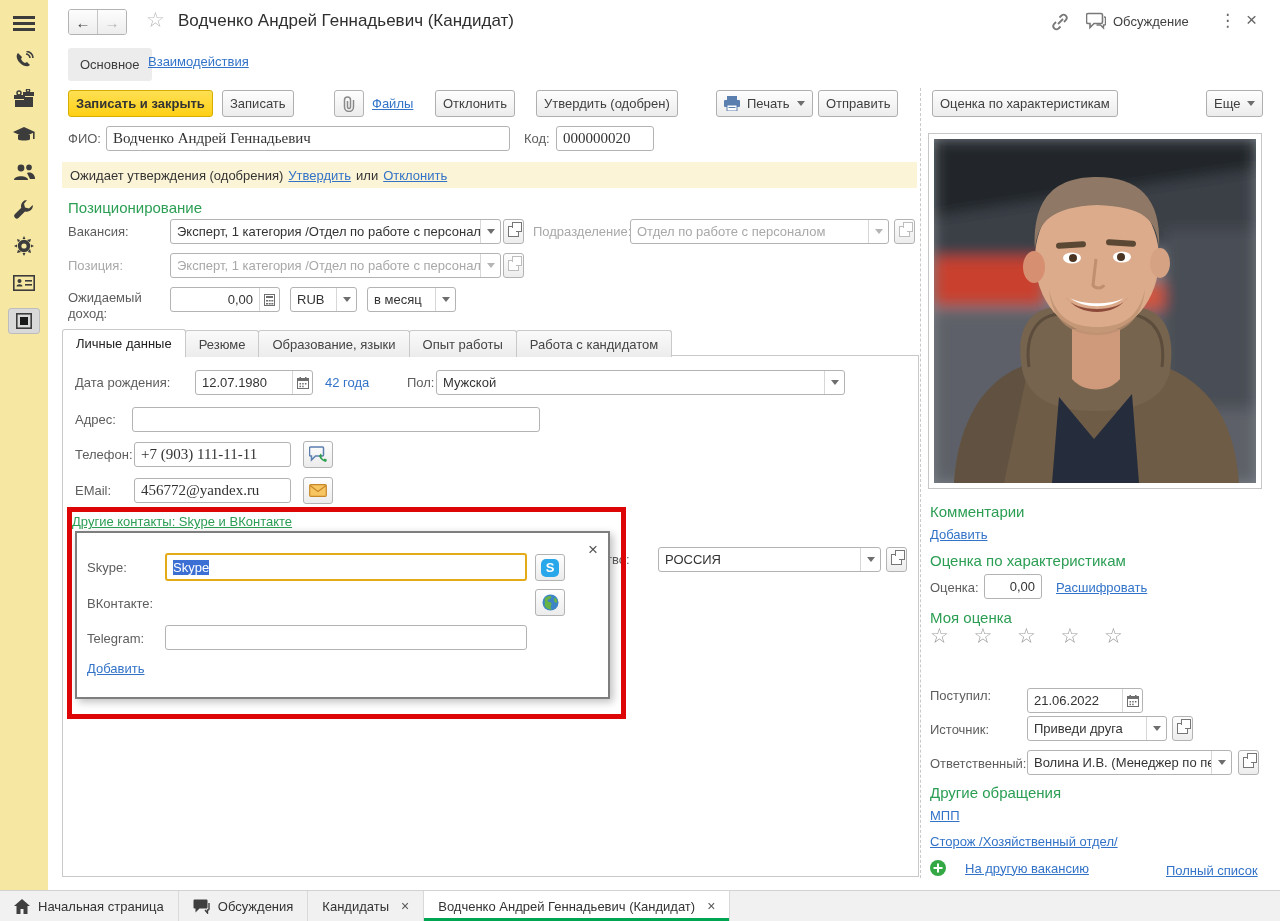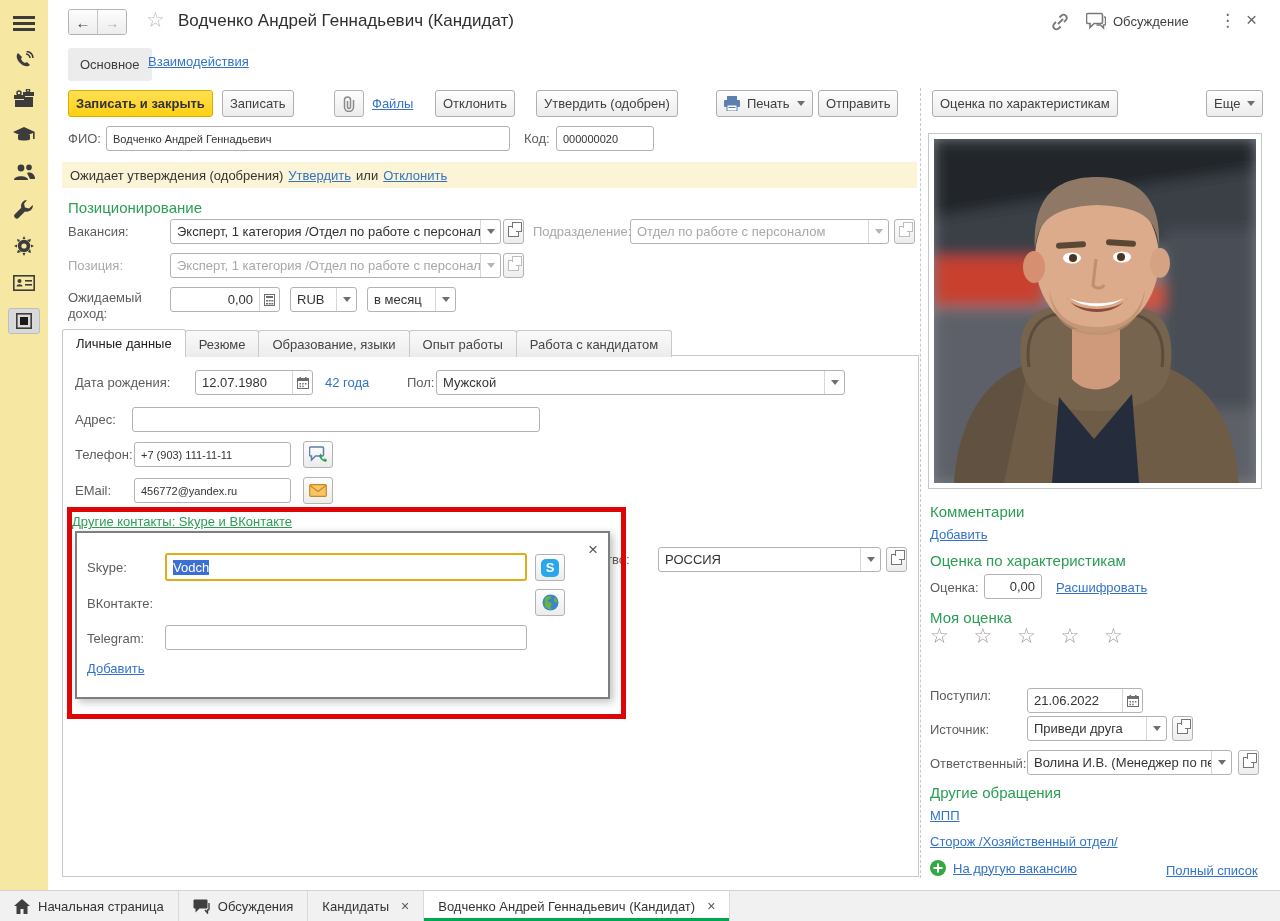--- a/index.html
+++ b/index.html
@@ -2,21 +2,21 @@
 <html><head>
 <meta charset="utf-8">
 <style>
   html,body{margin:0;padding:0}
   body{width:1280px;height:921px;position:relative;overflow:hidden;background:#fff;
        font-family:"Liberation Sans","DejaVu Sans",sans-serif;font-size:13px;color:#333}
   .abs{position:absolute}
   .lbl{color:#5d5d5d;white-space:nowrap}
   .lbl.dis{color:#a8a8a8}
   .inp{border:1px solid #b3b3b3;border-radius:3px;height:25px;box-sizing:border-box;
-       font-family:Liberation Sans, sans-serif;font-size:11px;padding:0 6px;color:#333;background:#fff;outline:none}
+       font-family:Liberation Serif, serif;font-size:15px;padding:0 6px;color:#333;background:#fff;outline:none}
   .fake-inp{border:1px solid #b3b3b3;border-radius:3px;height:25px;box-sizing:border-box;background:#fff;
        display:flex;align-items:center;padding:0 6px;white-space:nowrap;overflow:hidden}
   .sel{display:flex;align-items:stretch;border:1px solid #b3b3b3;border-radius:3px;height:25px;box-sizing:border-box;background:#fff;overflow:hidden}
   .sel .val{flex:1;display:flex;align-items:center;padding:0 6px;white-space:nowrap;overflow:hidden}
   .sel.dis .val{color:#a8a8a8}
   .ddz{width:19px;display:flex;align-items:center;justify-content:center;border-left:1px solid #d7d7d7}
   .tri{width:0;height:0;border-left:4px solid transparent;border-right:4px solid transparent;border-top:5px solid #6e6e6e}
   .sel.dis .tri{border-top-color:#b5b5b5}
   .tool-btn{width:21px;height:25px;box-sizing:border-box;border:1px solid #b3b3b3;border-radius:3px;background:linear-gradient(#fdfdfd,#ededed);
        display:flex;align-items:center;justify-content:center}
@@ -345,21 +345,21 @@
 </div>
 <div class="abs tool-btn" style="left:886px;top:547px;z-index:1">
     <span class="open-ic"></span>
   </div>
 
 <div class="abs popup" style="left:75px;top:531px;width:531px;height:164px;z-index:5">
   <div class="abs" style="right:10px;top:10px;font-size:17px;color:#555;line-height:14px">×</div>
 
   <div class="abs lbl" style="left:10px;top:27px">Skype:</div>
   <div class="abs fake-inp" style="left:88px;top:20px;width:362px;height:28px;border:2px solid #e3ac17">
-    <span class="selected-txt">Vodch</span>
+    <span class="selected-txt">Skype</span>
   </div>
   <div class="abs ic-btn" style="left:458px;top:21px;width:30px;height:27px">
     <span style="width:18px;height:18px;background:#28a8ea;border-radius:5px;color:#fff;font-weight:bold;font-size:13px;display:flex;align-items:center;justify-content:center">S</span>
   </div>
 
   <div class="abs lbl" style="left:10px;top:63px">ВКонтакте:</div>
   <div class="abs ic-btn" style="left:458px;top:56px;width:30px;height:27px">
     <svg width="17" height="17" viewBox="0 0 17 17">
         <circle cx="8.5" cy="8.5" r="8" fill="#3d85c6"></circle>
         <path d="M3 4 a8 8 0 0 1 6 -2 c1 2-1 3-2.5 3.5 C5 6 5.5 8 7.5 8 c2 0 2.5 2 1.5 3.5 C8 13 9 15 10.5 15.5 a8 8 0 0 1-8-4 C3.5 10 2 7 3 4 Z" fill="#67b346"></path>
@@ -480,21 +480,21 @@
     </div>
 </div>
 <div class="abs tool-btn" style="left:1238px;top:750px">
     <span class="open-ic"></span>
   </div>
 
 <div class="abs ghdr" style="left:930px;top:784px">Другие обращения</div>
 <div class="abs link" style="left:930px;top:808px">МПП</div>
 <div class="abs link" style="left:930px;top:834px">Сторож /Хозяйственный отдел/</div>
 
-<div class="abs" style="left:930px;top:860px;display:flex;align-items:center;gap:7px">
+<div class="abs" style="left:930px;top:860px;display:flex;align-items:center;gap:19px">
   <svg width="16" height="16" viewBox="0 0 16 16">
       <circle cx="8" cy="8" r="8" fill="#35a846"></circle>
       <rect x="7" y="3.5" width="2" height="9" fill="#fff"></rect>
       <rect x="3.5" y="7" width="9" height="2" fill="#fff"></rect>
     </svg>
   <span class="link">На другую вакансию</span>
 </div>
 <div class="abs link" style="left:1166px;top:863px">Полный список</div>
 
 <div class="taskbar abs">

